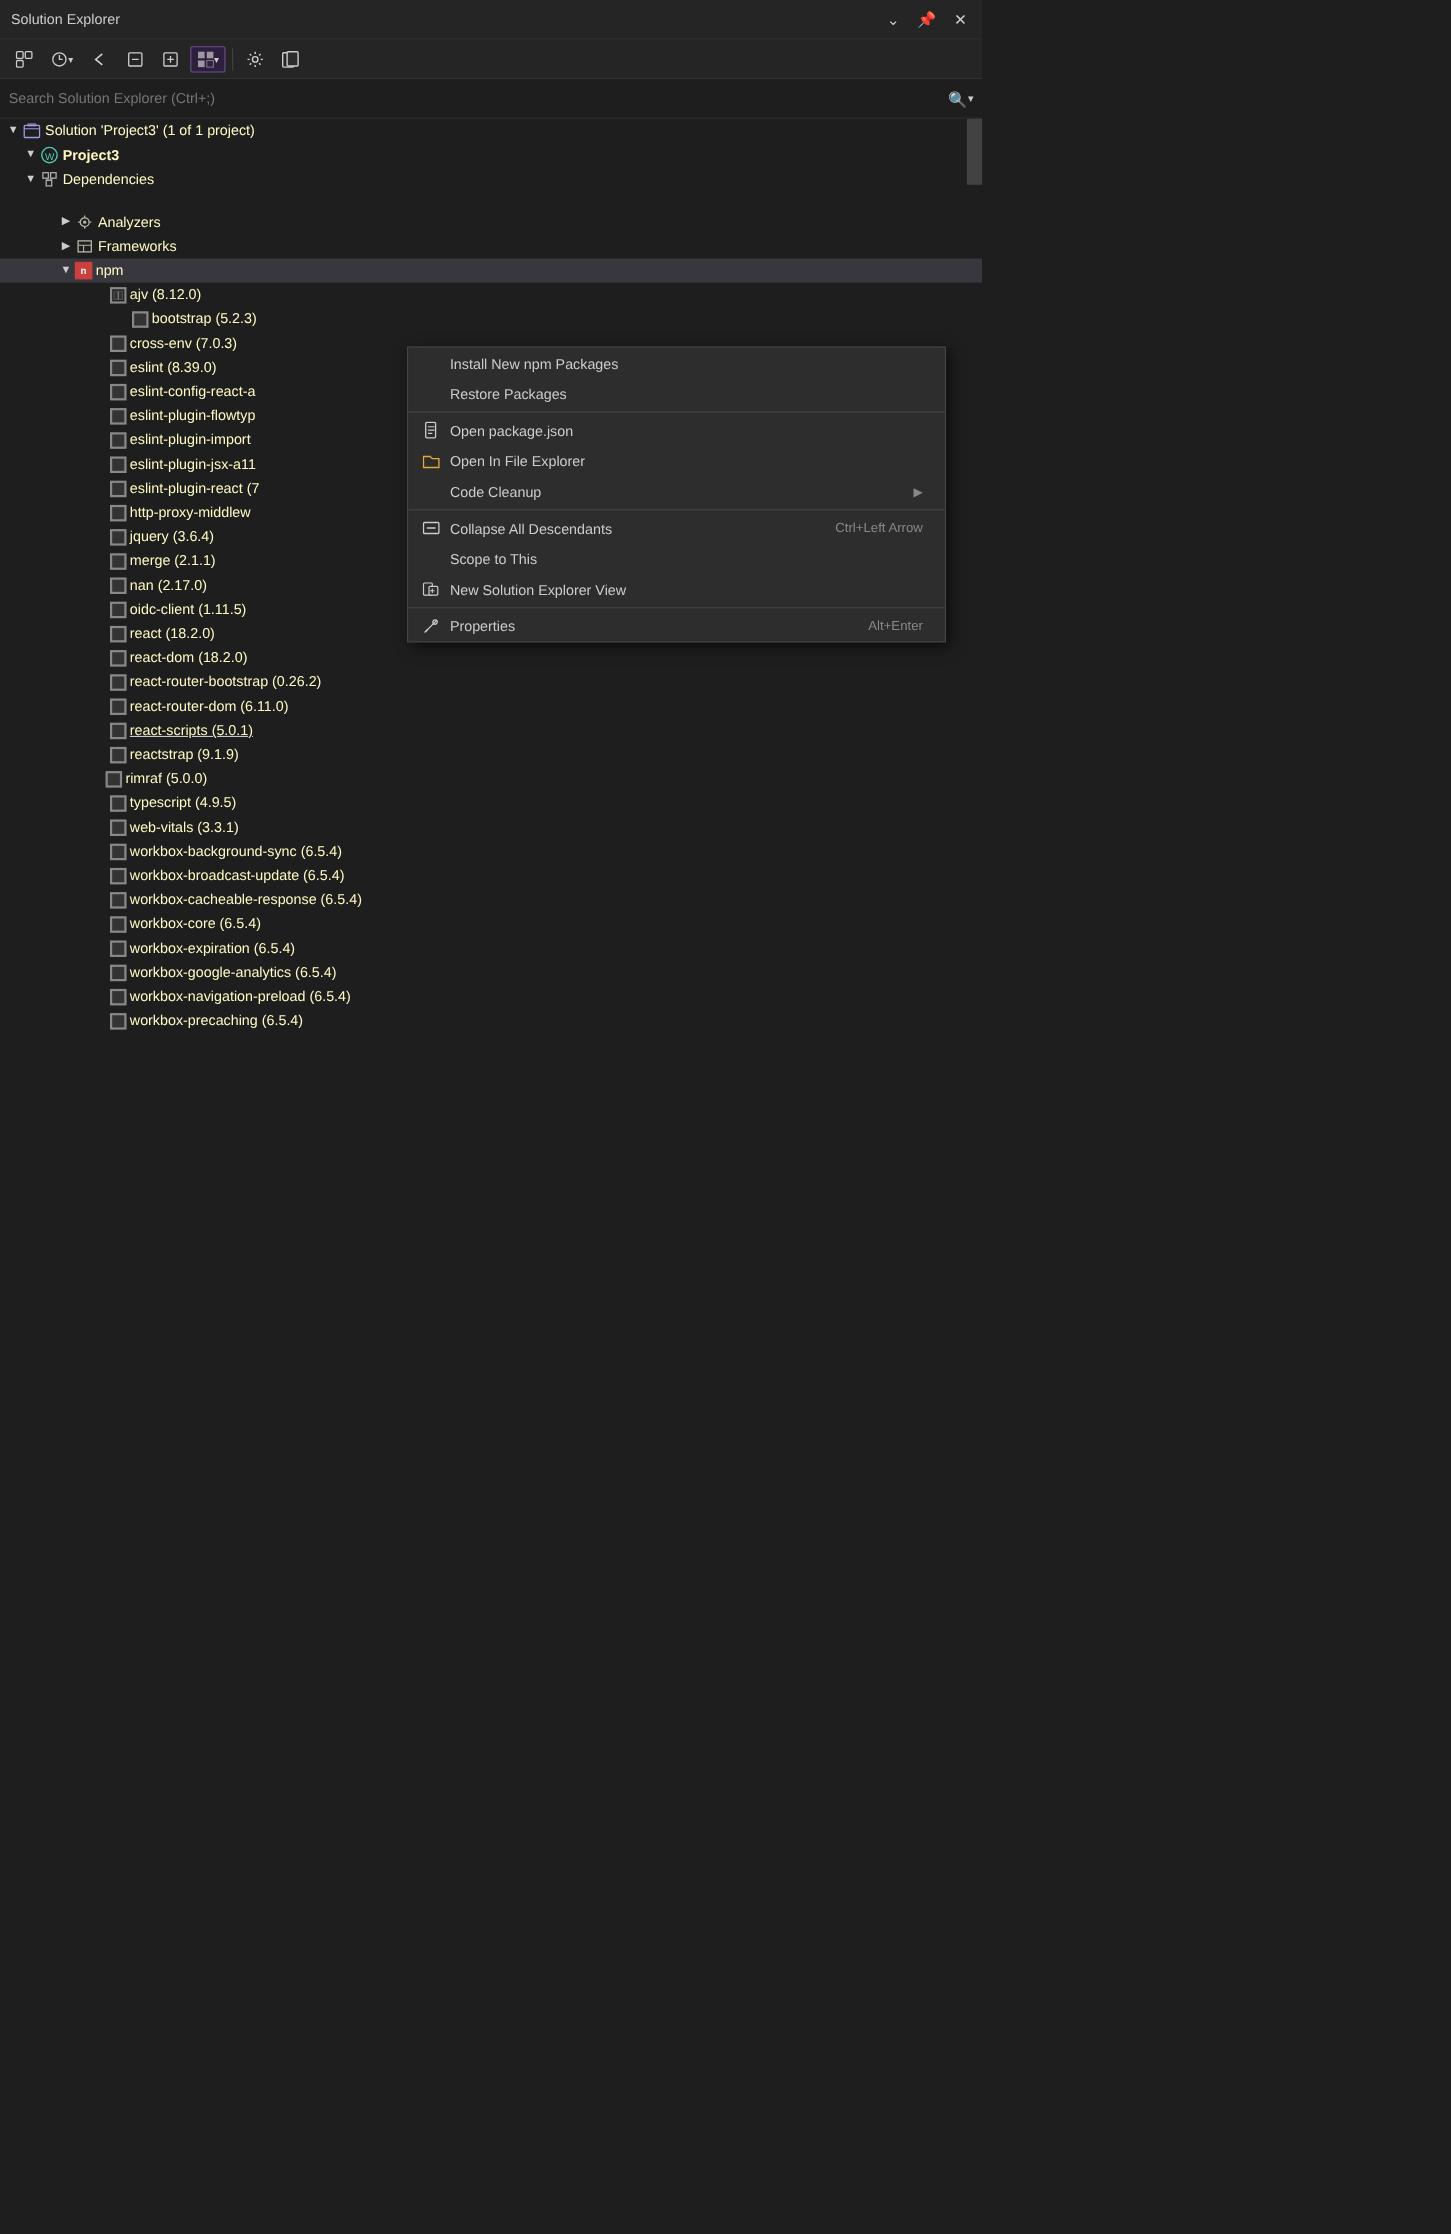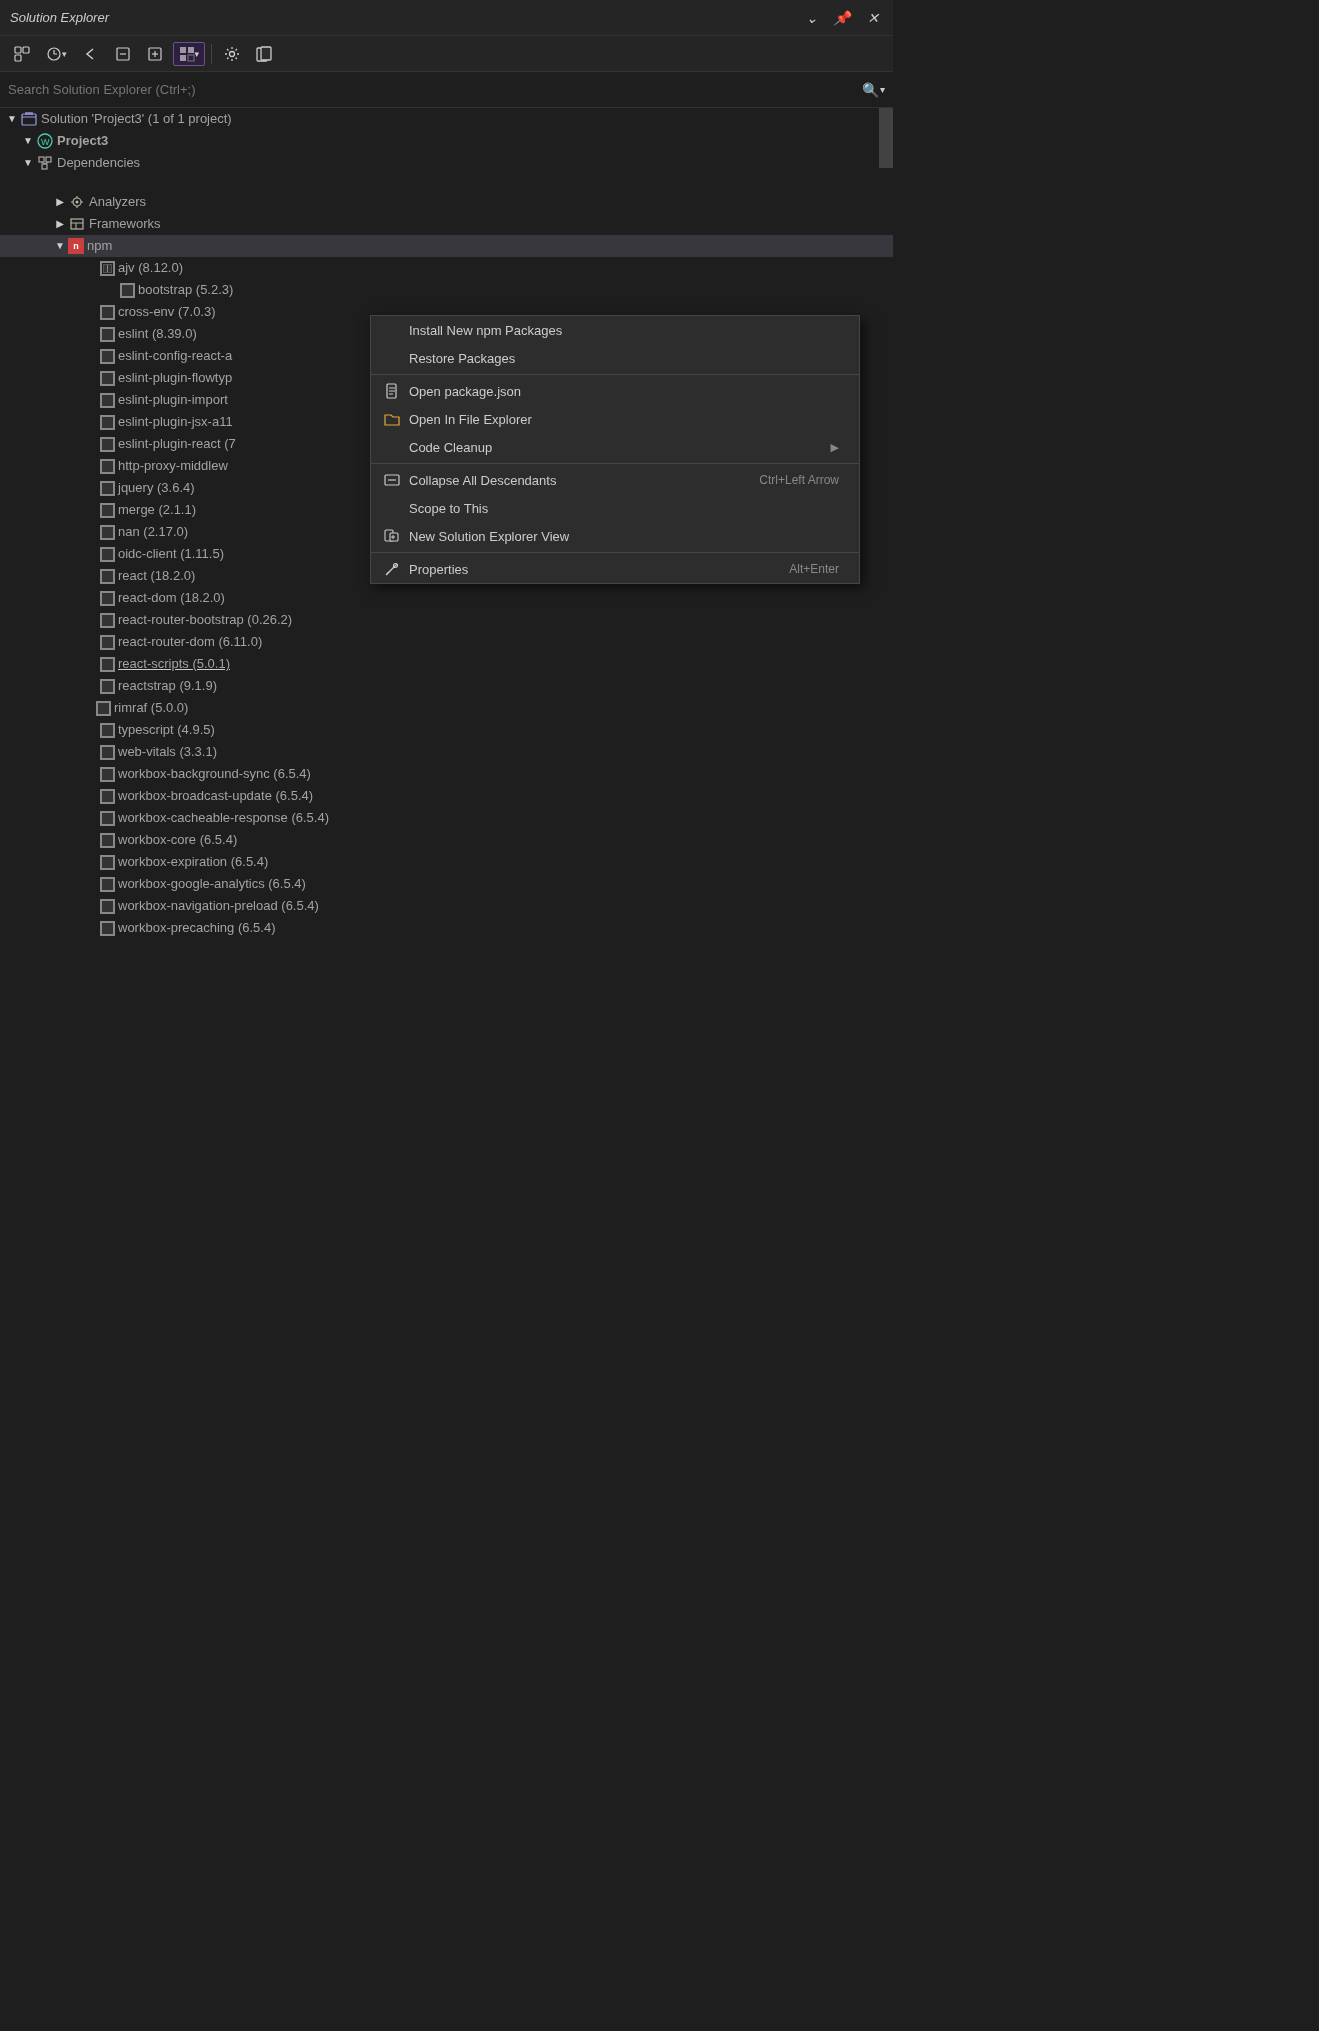--- a/index.html
+++ b/index.html
@@ -16,21 +16,20 @@
 
     
     .title-bar {
       display: flex;
       align-items: center;
       justify-content: space-between;
       padding: 6px 10px;
       background: #252526;
       border-bottom: 1px solid #333;
       height: 36px;
-      font-style: italic;
     }
     .title-bar-left {
       display: flex;
       align-items: center;
       gap: 8px;
     }
     .title-text {
       font-size: 13px;
       color: #cccccc;
     }
@@ -135,21 +134,21 @@
       width: 18px;
       height: 18px;
       display: inline-flex;
       align-items: center;
       justify-content: center;
       flex-shrink: 0;
       margin-right: 3px;
     }
 
     .tree-label {
-      color: #a3a3a3;
+      color: #fef9c3;
     }
     .tree-label.bold { font-weight: bold; }
 
     
     .npm-row {
       background: #37373d;
     }
 
     
     .context-menu {

